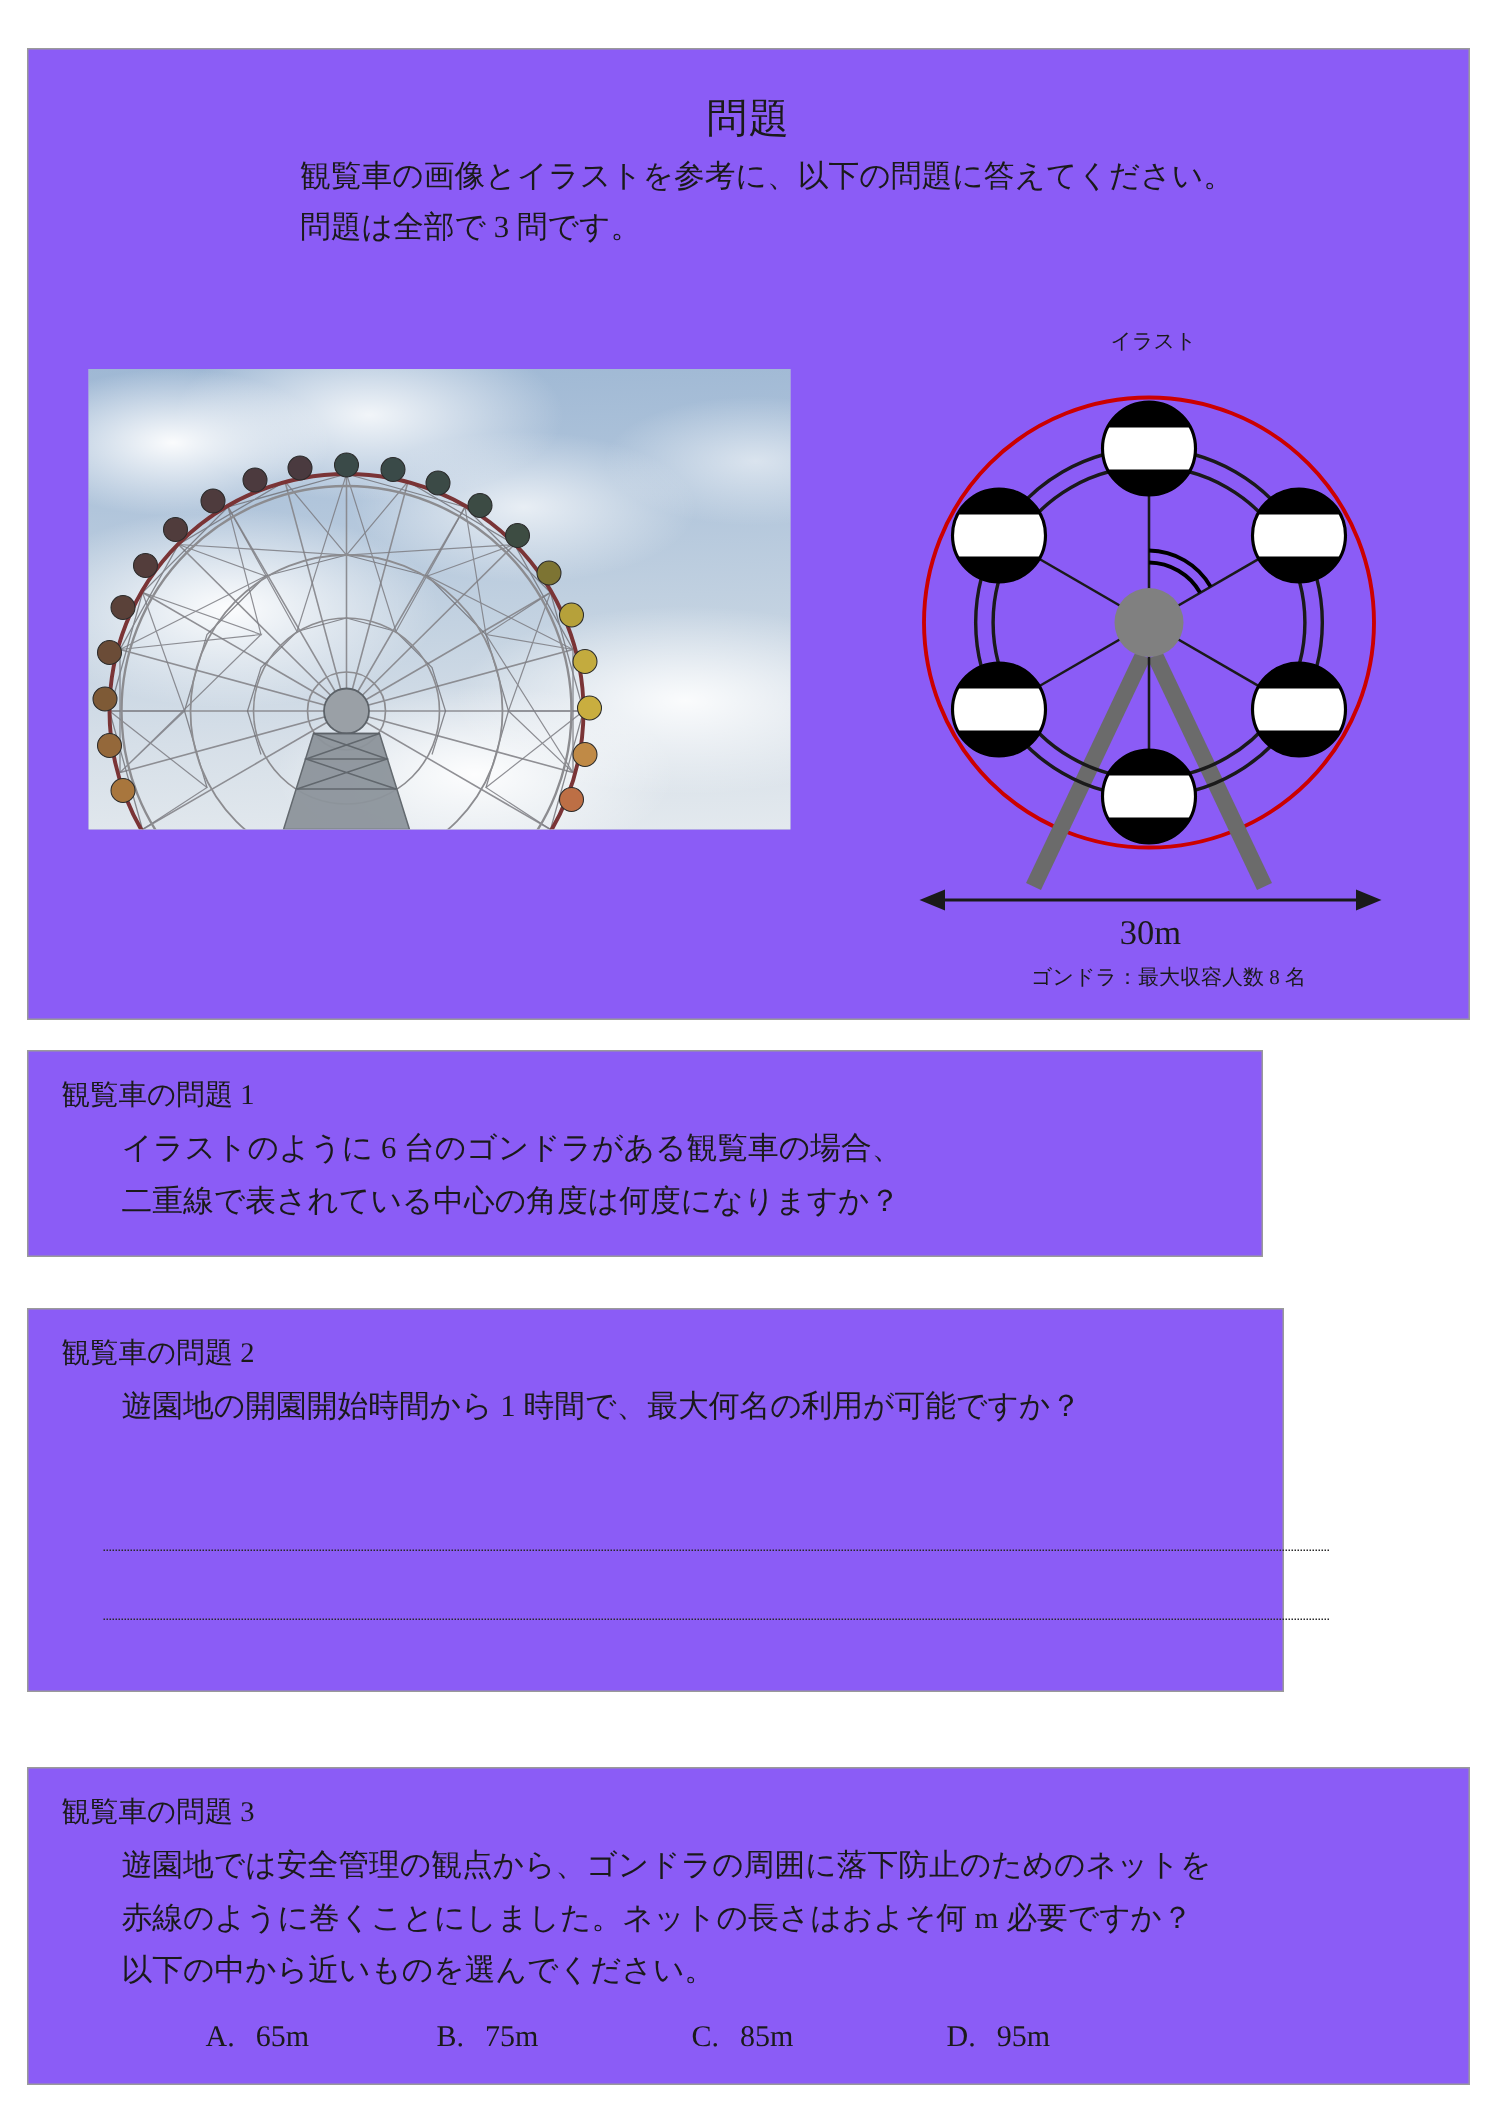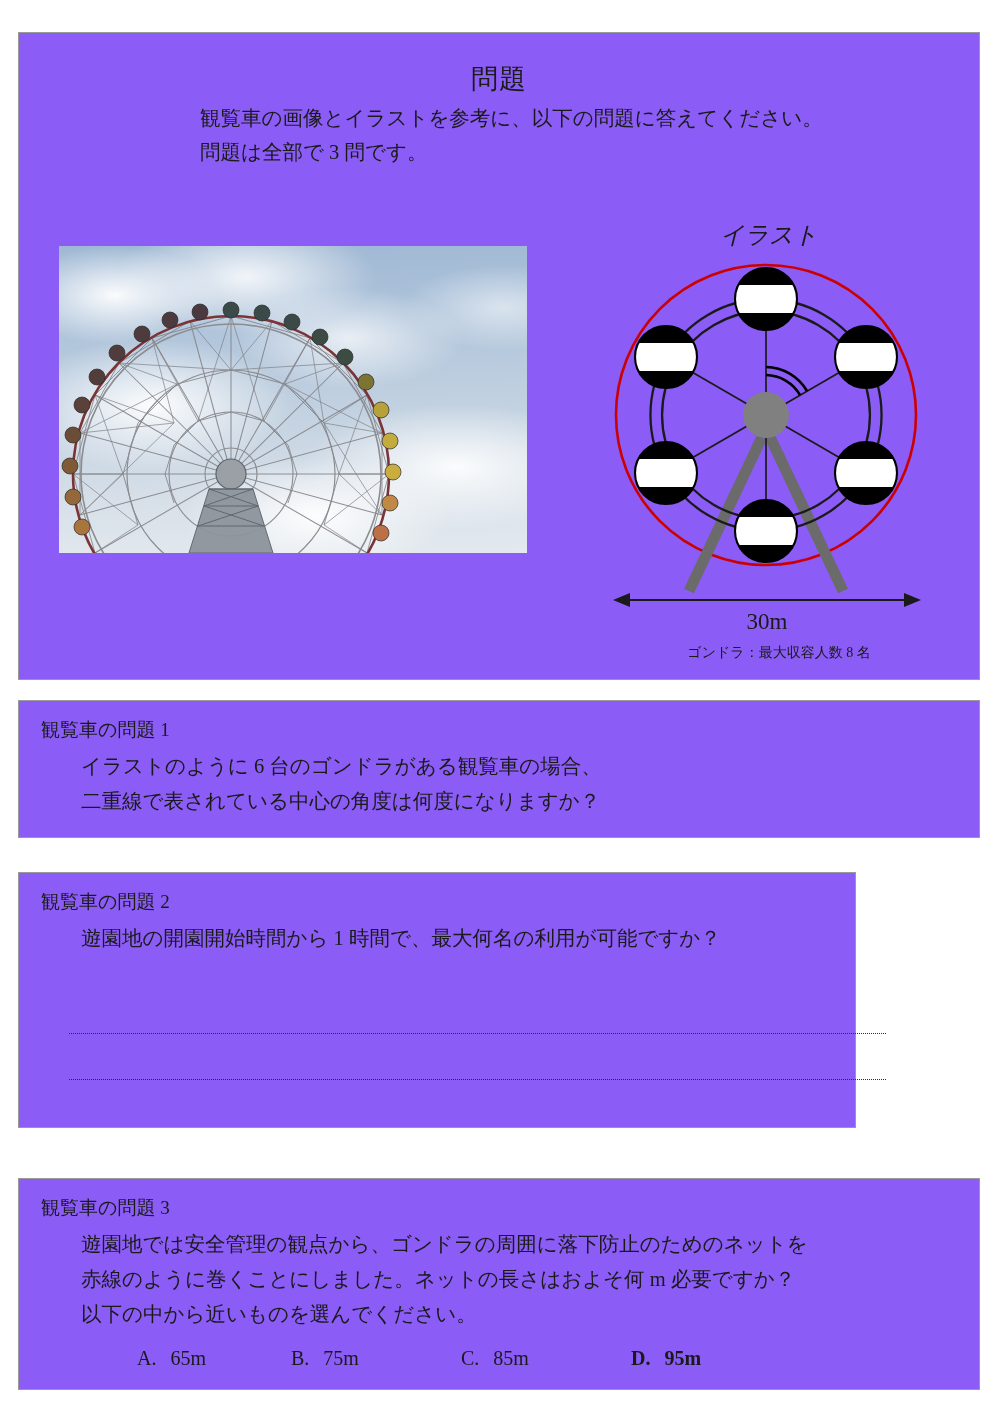--- a/index.html
+++ b/index.html
@@ -25,21 +25,21 @@
   
   .box {
     position: absolute;
     box-sizing: border-box;
     border: 1.5px solid #9a9a9a;
     background: #8b5cf6;
   }
 
   
   #intro-box   { left: 18px;  top: 32px;   width: 962px; height: 648px; }
-  #q1-box      { left: 18px;  top: 700px;  width: 962px; height: 138px; }
+  #q1-box      { left: 18px;  top: 700px;  width: 824px; height: 138px; }
   #q2-box      { left: 18px;  top: 872px;  width: 838px; height: 256px; }
   #q3-box      { left: 18px;  top: 1178px; width: 962px; height: 212px; }
 
   .doc-title {
     position: absolute;
     left: 0; right: 0;
     top: 28px;
     text-align: center;
     font-size: 27px;
     letter-spacing: 1px;
@@ -80,22 +80,21 @@
   }
   .photo-wrap svg { position: absolute; left: 0; top: 0; }
 
   
   .illus-label {
     position: absolute;
     left: 660px;
     top: 186px;
     width: 180px;
     text-align: center;
-    font-size: 24px;
-    font-style: italic;
+    font-size: 14px;
   }
   #illus-svg {
     position: absolute;
     left: 560px;
     top: 208px;
   }
   .illus-notes {
     position: absolute;
     left: 560px;
     top: 606px;
@@ -140,21 +139,21 @@
     font-size: 20px;
   }
   .choice {
     position: absolute;
     white-space: nowrap;
   }
   .choice .letter { margin-right: 14px; }
   #choice-0 { left: 56px; }
   #choice-1 { left: 210px; }
   #choice-2 { left: 380px; }
-  #choice-3 { left: 550px; font-weight: bold; }
+  #choice-3 { left: 550px; }
 </style>
 </head>
 <body>
 
 <div class="page">
 
   <div class="box" id="intro-box">
 
     <div class="doc-title">問題</div>
 

